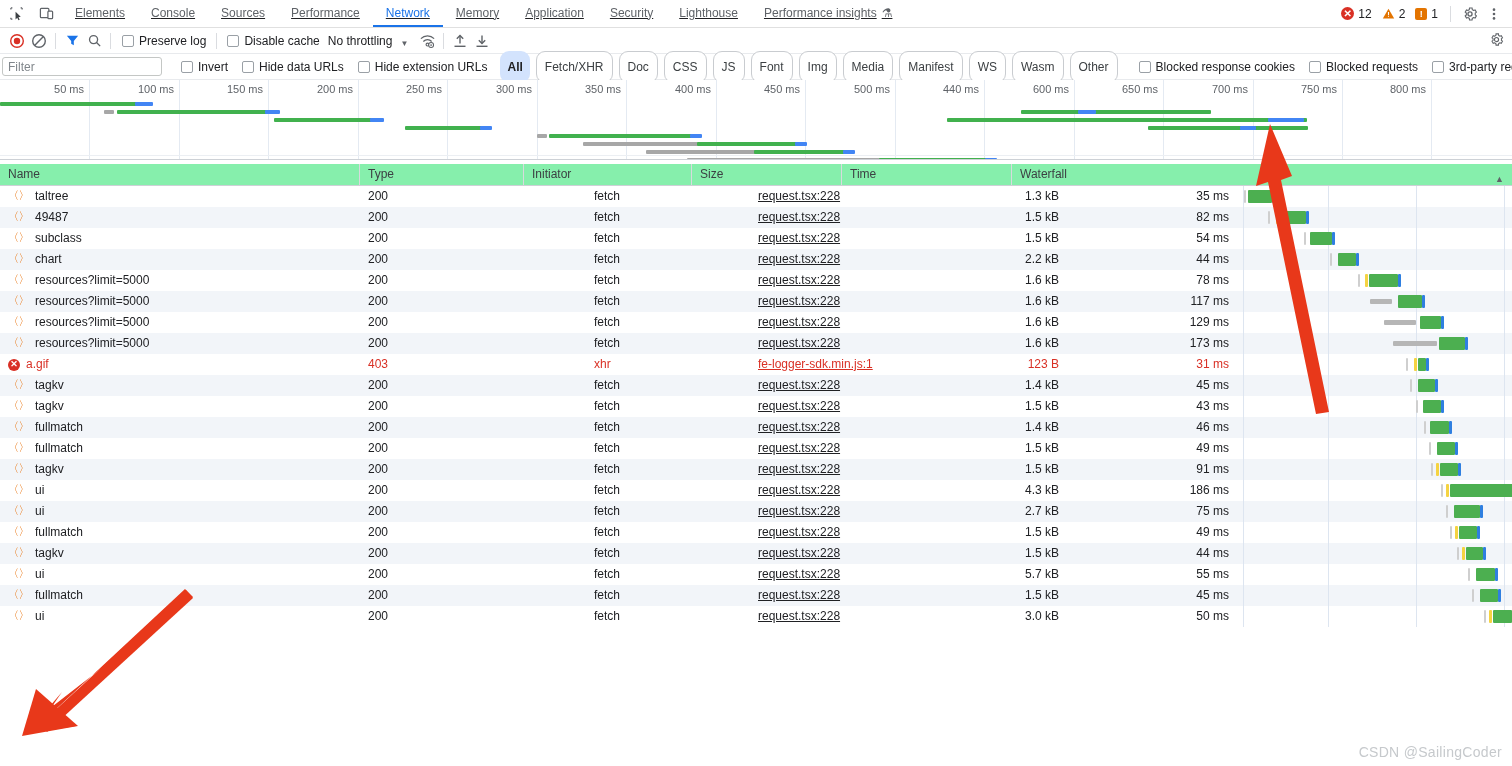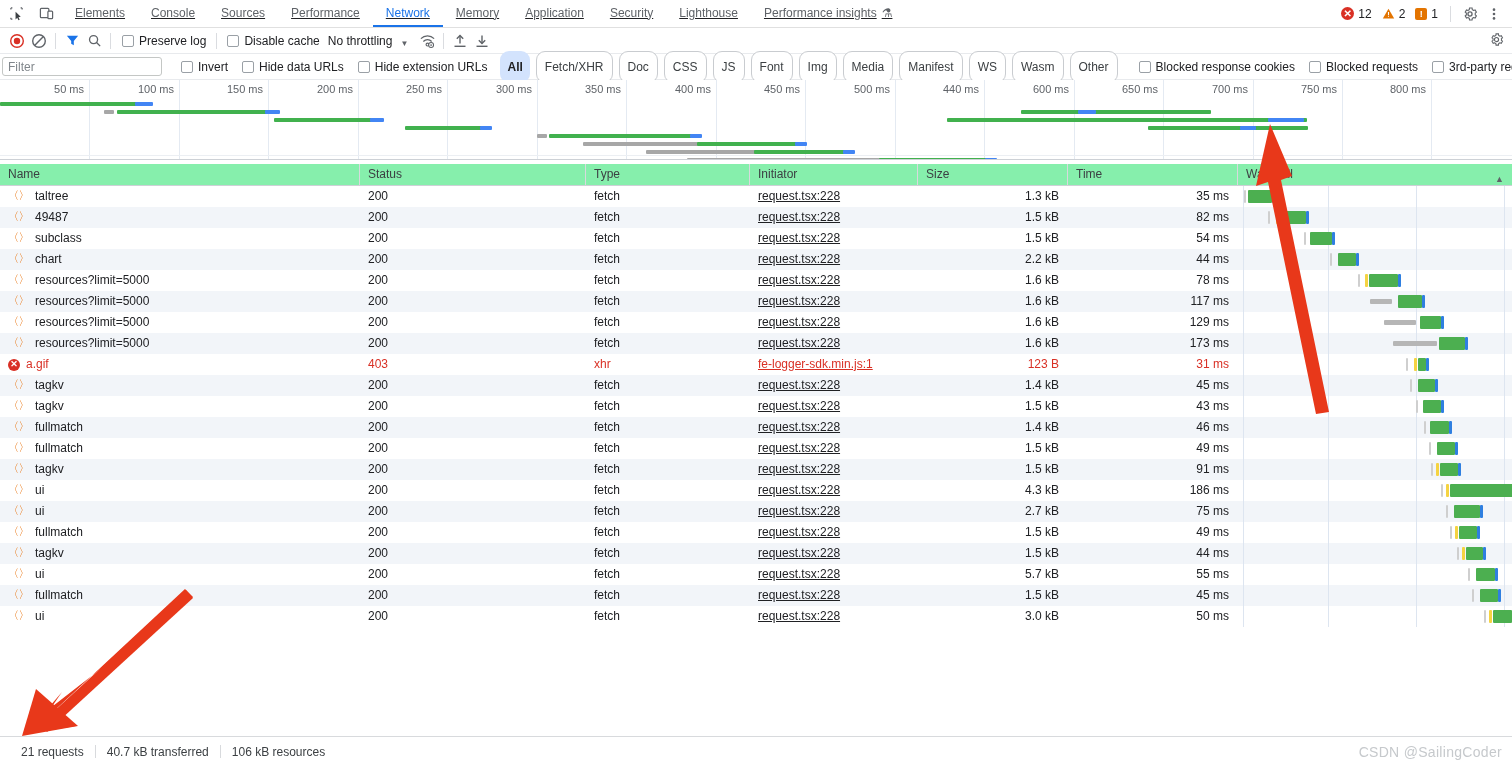--- a/index.html
+++ b/index.html
@@ -425,21 +425,20 @@
         <div class="ovb g" style="left: 1021px; width: 190px; top: 8px;"></div>
         <div class="ovb b" style="left: 1078px; width: 18px; top: 8px;"></div>
         <div class="ovb g" style="left: 1148px; width: 160px; top: 24px;"></div>
         <div class="ovb b" style="left: 1240px; width: 16px; top: 24px;"></div>
       </div>
   </div>
 
   <div class="table-wrap">
     <div class="thead" id="thead">
         <div class="th" style="width: 360px; flex: 0 0 auto;"><span>Name</span></div>
-        <div class="th" style="width: 226px; flex: 0 0 auto;"><span>Status</span></div>
         <div class="th" style="width: 164px; flex: 0 0 auto;"><span>Type</span></div>
         <div class="th" style="width: 168px; flex: 0 0 auto;"><span>Initiator</span></div>
         <div class="th" style="width: 150px; flex: 0 0 auto;"><span>Size</span></div>
         <div class="th" style="width: 170px; flex: 0 0 auto;"><span>Time</span></div>
         <div class="th last" style="flex: 1 1 auto;"><span>Waterfall</span><span class="sort-arrow">▲</span></div>
       </div>
     <div class="rows" id="rows">
         <div class="row">
           <div class="cell name" style="width: 360px; flex: 0 0 auto;">
             <span class="ico-json">〈〉</span>
@@ -904,27 +903,20 @@
               <div class="wf-gl" style="left: 266px;"></div>
             </div>
             <div class="bar stall" style="left: 246px; width: 2px;"></div>
             <div class="bar wait" style="left: 251px; width: 3px;"></div>
             <div class="bar dl" style="left: 255px; width: 19px;"></div>
           </div>
         </div>
       </div>
   </div>
 
-  <div class="statusbar">
-    <span class="st-item">21 requests</span>
-    <span class="st-sep"></span>
-    <span class="st-item">40.7 kB transferred</span>
-    <span class="st-sep"></span>
-    <span class="st-item">106 kB resources</span>
-  </div>
   <div class="watermark">CSDN @SailingCoder</div>
 
   <svg class="arrows" width="1512" height="766" viewBox="0 0 1512 766">
     <g>
       <path d="M1270 124 L1292 176 L1281 180 L1329 412 L1316 414 L1268 182 L1256 186 Z" fill="#e8381a"></path>
     </g>
     <g>
       <path d="M185 589 L40 724 L62 692 L26 734 L76 726 L44 713 L193 597 Z" fill="#e8381a"></path>
       <path d="M186 590 L193 598 L47 732 L40 724 Z" fill="#e8381a"></path>
       <path d="M22 736 L36 689 L78 726 Z" fill="#e8381a"></path>

